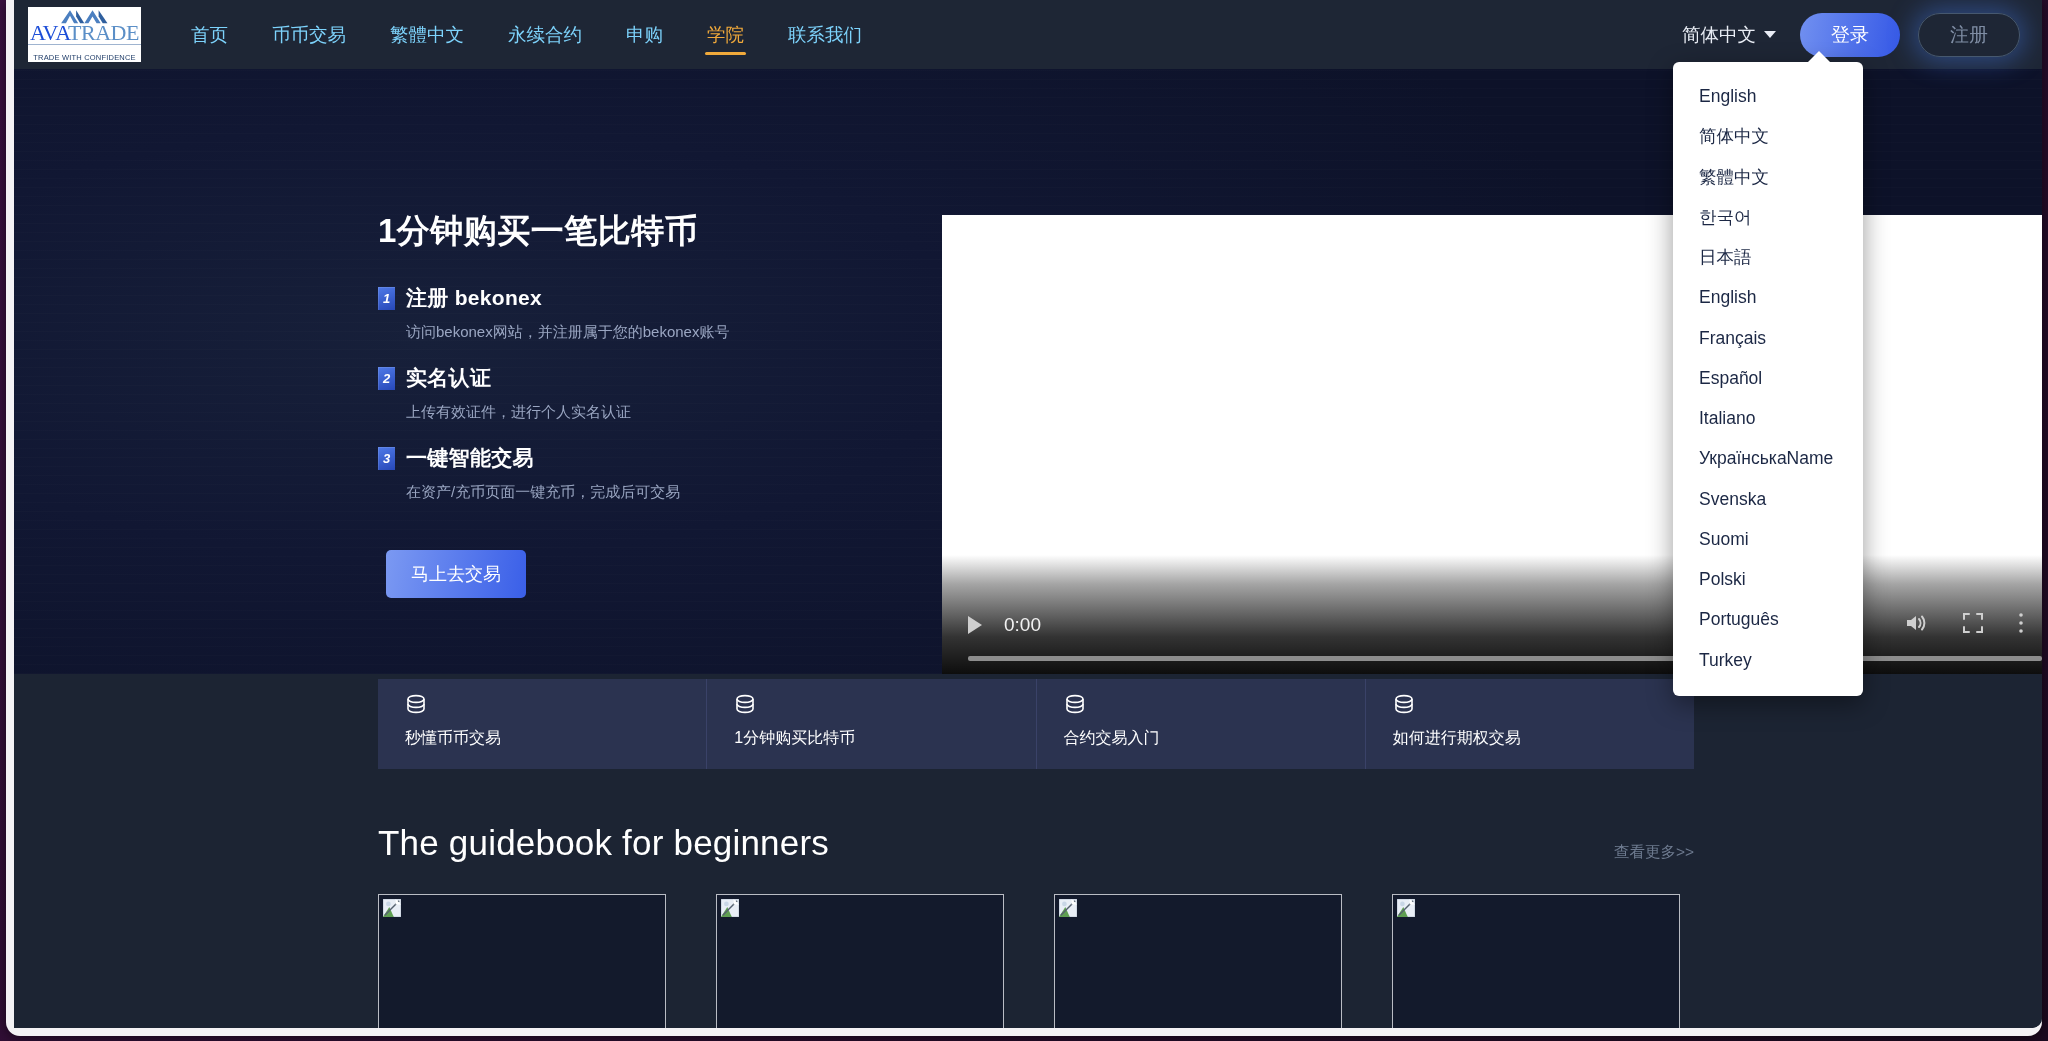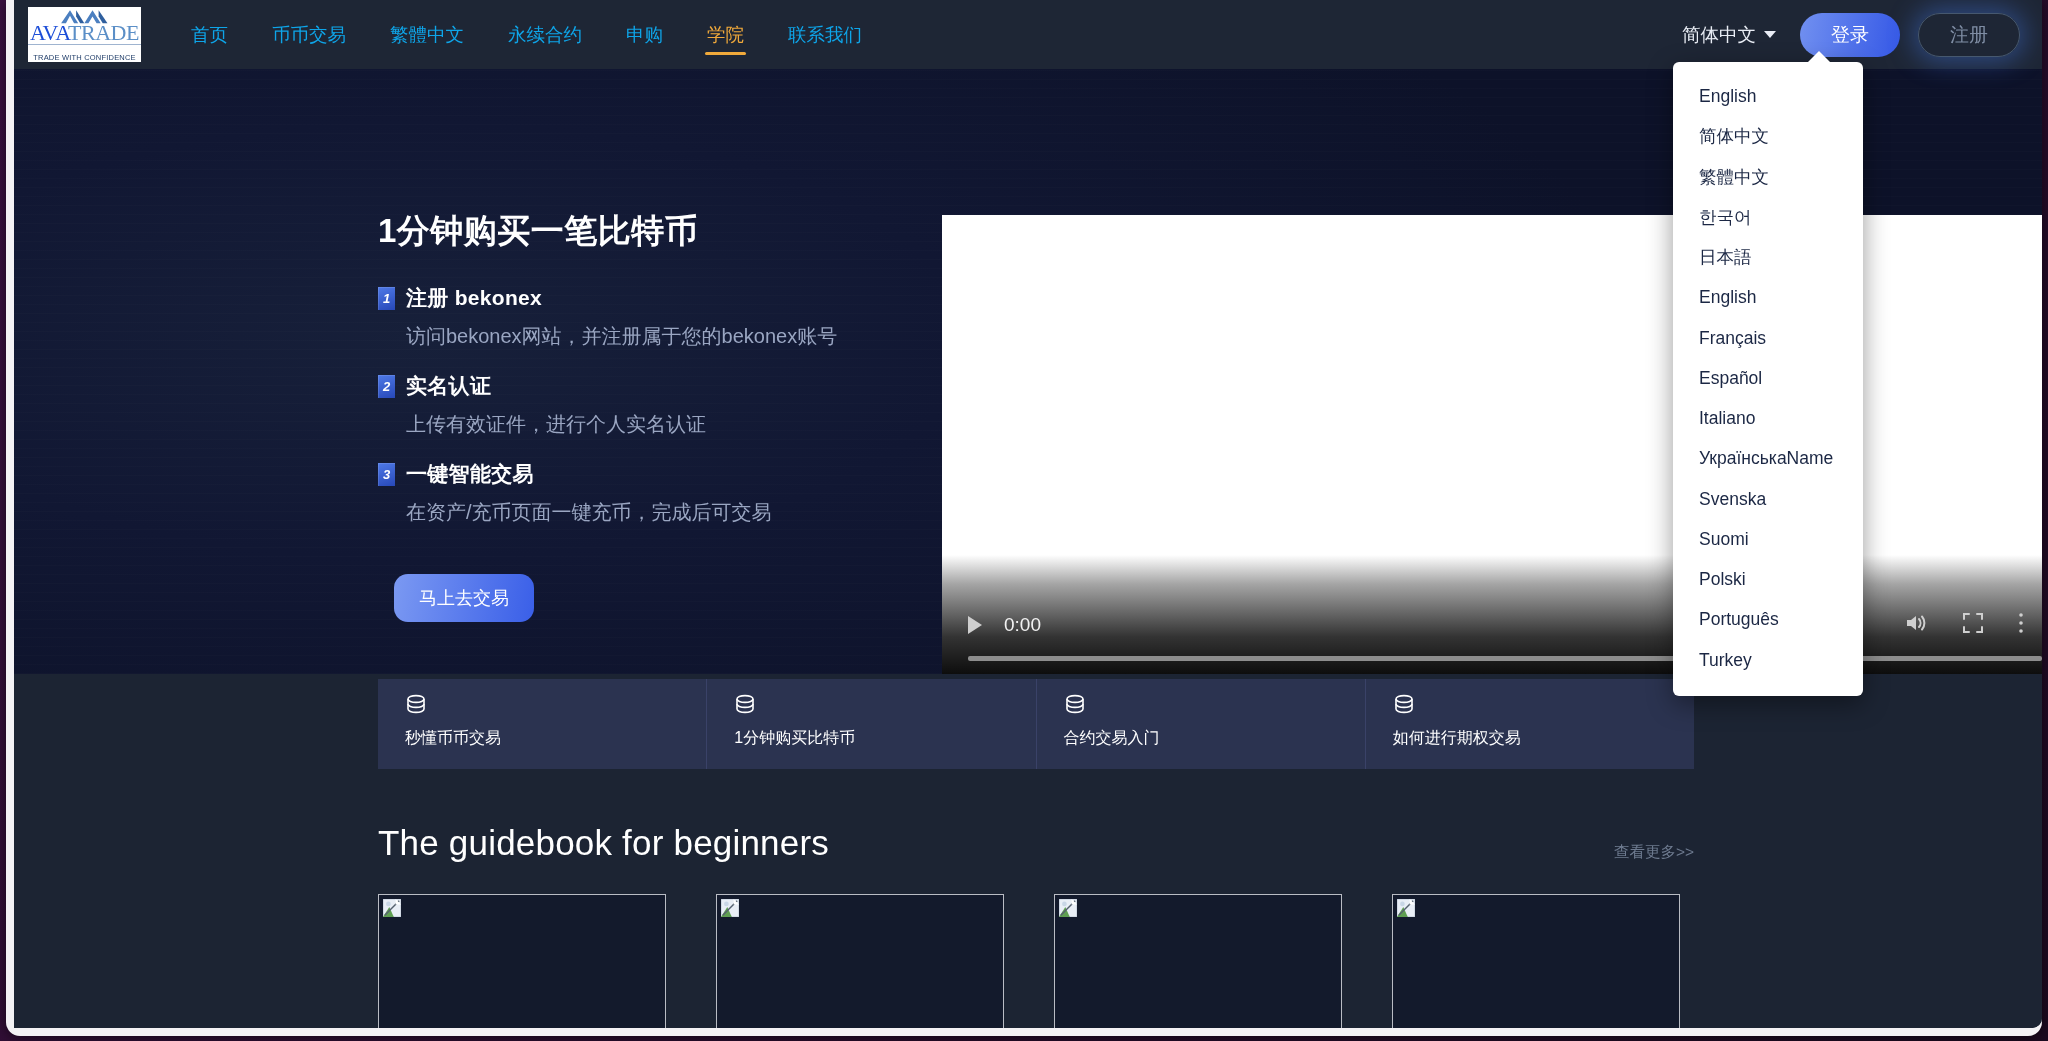--- a/index.html
+++ b/index.html
@@ -71,21 +71,21 @@
     border-top: 1px solid #9fb4d0;
     width: 100%; text-align: center;
     margin-top: 1px; padding-top: 8px;
     white-space: nowrap;
     font-family: "Liberation Sans", sans-serif;
   }
 
   .nav-links { display: flex; align-items: center; height: 69px; }
   .nav-link {
     position: relative;
-    color: #0ea5e9;
+    color: #7dd3fc;
     font-size: 18.5px;
     padding: 0 22px;
     height: 69px;
     display: flex; align-items: center;
     cursor: pointer;
     white-space: nowrap;
   }
   .nav-link.active { color: #f0a93b; }
   .nav-link.active::after {
     content: "";
@@ -186,28 +186,28 @@
     font-weight: bold;
     display: flex; align-items: center; justify-content: center;
     flex: none;
     box-shadow: 1px 1px 0 rgba(255,255,255,.12) inset;
   }
   .step-title {
     color: #ffffff; font-size: 21px; font-weight: bold;
     letter-spacing: .3px;
   }
   .step-desc {
-    color: #9aa6c2; font-size: 20px;
+    color: #9aa6c2; font-size: 15px;
     margin-top: 11px; margin-left: 28px;
   }
   #cta-button {
-    margin-top: 26px; margin-left: 16px;
+    margin-top: 26px; margin-left: 8px;
     background: linear-gradient(100deg,#7b99f2 0%, #3a5fe8 100%);
     color: #fff; font-size: 18px;
-    border: none; border-radius: 14px;
+    border: none; border-radius: 5px;
     padding: 12px 25px; cursor: pointer;
   }
 
   
   #video-box {
     position: absolute;
     left: 928px; top: 146px;
     width: 1104px; height: 472px;
     background: #ffffff;
     overflow: hidden;

